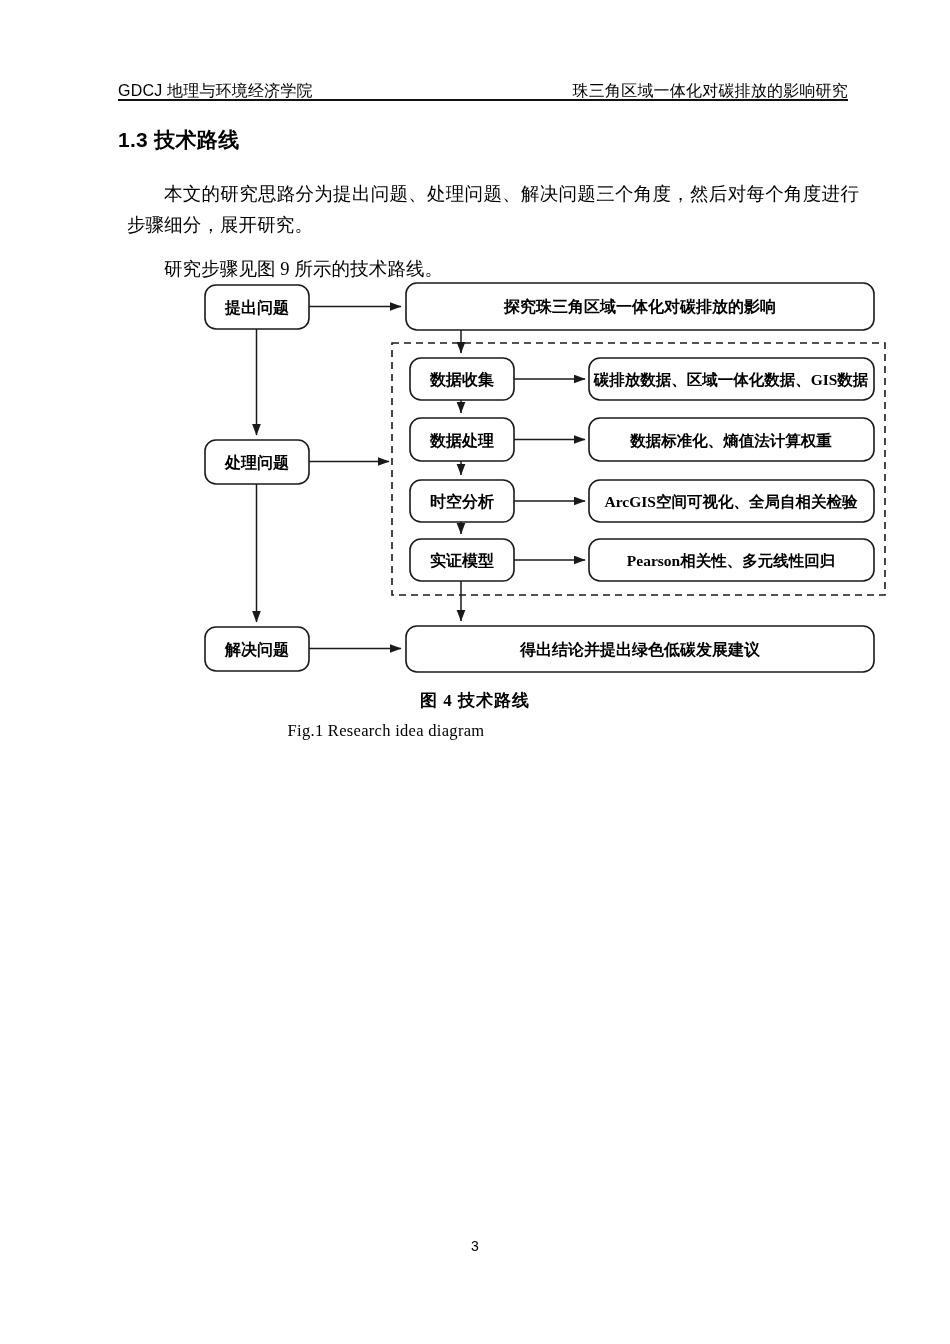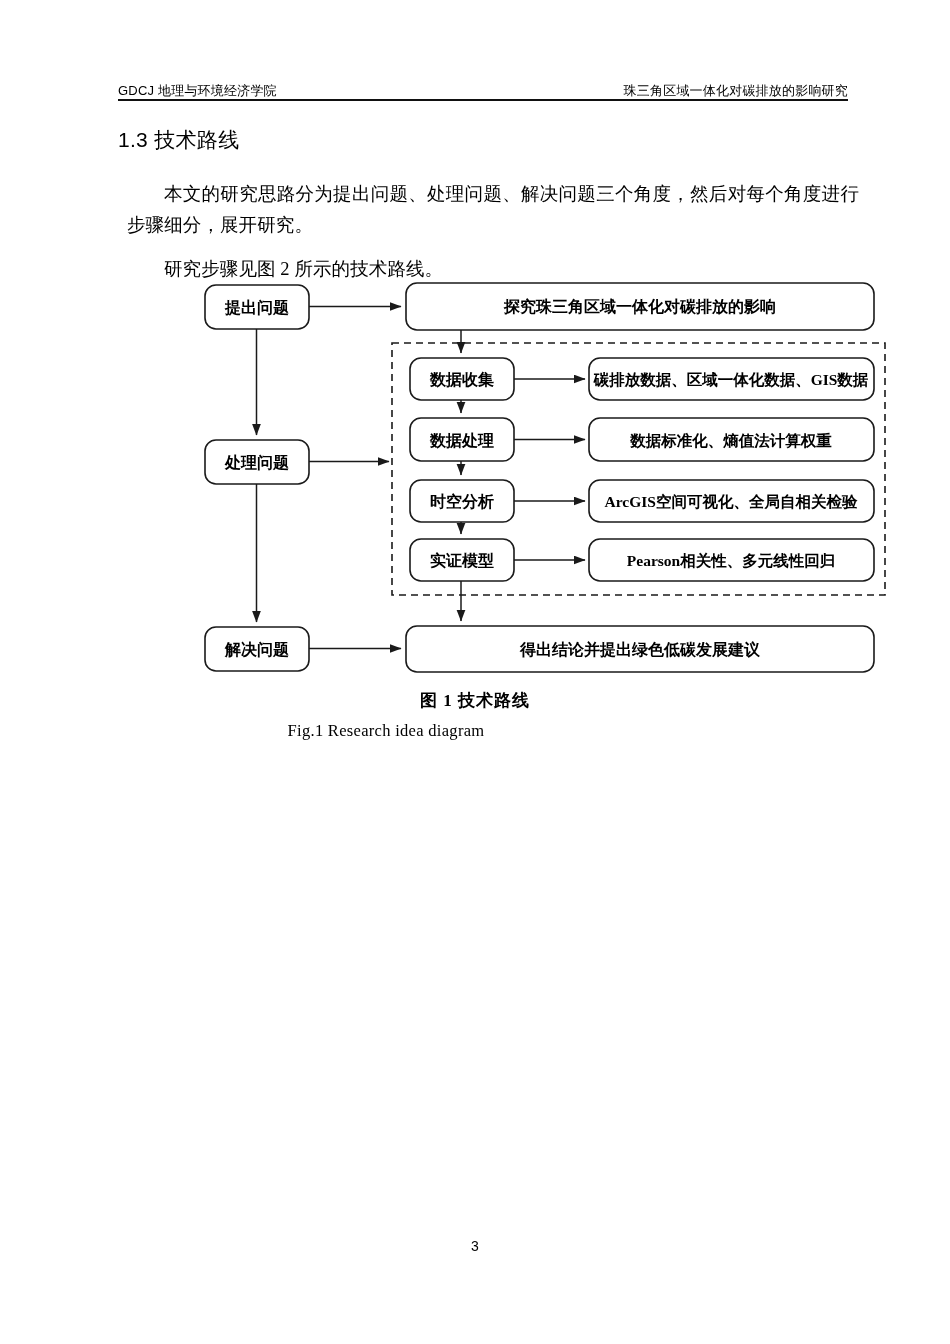--- a/index.html
+++ b/index.html
@@ -22,42 +22,42 @@
     left: 118px;
     top: 76px;
     width: 730px;
     height: 22px;
     display: flex;
     align-items: flex-end;
     justify-content: space-between;
   }
   .header-left, .header-right {
     font-family: "Liberation Sans", "DejaVu Sans", sans-serif;
-    font-size: 13px;
+    font-size: 16px;
     line-height: 15px;
     letter-spacing: 0.2px;
     white-space: nowrap;
   }
   .header-rule {
     position: absolute;
     left: 118px;
     top: 99px;
     width: 730px;
     height: 0;
     border-top: 2.2px solid #111111;
   }
 
   
   .section-heading {
     position: absolute;
     left: 118px;
     top: 112px;
     font-family: "Liberation Sans", "DejaVu Sans", sans-serif;
     font-size: 21px;
-    font-weight: 400;
+    font-weight: 700;
     letter-spacing: 0.3px;
     white-space: nowrap;
   }
 
   
   .para {
     position: absolute;
     left: 118px;
     width: 732px;
     font-size: 18.5px;
@@ -127,21 +127,21 @@
 
 <div class="header">
   <span class="header-left">GDCJ 地理与环境经济学院</span>
   <span class="header-right">珠三角区域一体化对碳排放的影响研究</span>
 </div>
 <div class="header-rule"></div>
 
 <h1 class="section-heading">1.3 技术路线</h1>
 
 <p class="para" id="para-1">本文的研究思路分为提出问题、处理问题、解决问题三个角度，然后对每个角度进行步骤细分，展开研究。</p>
-<p class="para" id="para-2">研究步骤见图 2 所示的技术路线。</p>
+<p class="para" id="para-2">研究步骤见图 9 所示的技术路线。</p>
 
 <div class="figure">
   <svg width="950" height="760" viewBox="0 0 950 760" xmlns="http://www.w3.org/2000/svg">
     <defs>
       <marker id="arrow" markerWidth="9" markerHeight="9" refX="7.6" refY="3" orient="auto" markerUnits="strokeWidth">
         <path d="M0,0 L8,3 L0,6 z" fill="#1a1a1a"></path>
       </marker>
     </defs>
 
     <rect x="349" y="343" width="493" height="252" fill="none" stroke="#1a1a1a" stroke-width="1.6" stroke-dasharray="7,5"></rect>
@@ -223,16 +223,16 @@
       <text class="node-label small" x="688" y="566" text-anchor="middle">Pearson相关性、多元线性回归</text>
     </g>
 
     <g>
       <rect x="363" y="626" width="468" height="46" rx="11" ry="11" fill="#ffffff" stroke="#1a1a1a" stroke-width="1.6"></rect>
       <text class="node-label" x="597" y="655" text-anchor="middle">得出结论并提出绿色低碳发展建议</text>
     </g>
   </svg>
 </div>
 
-<div class="caption-cn">图 1  技术路线</div>
+<div class="caption-cn">图 4  技术路线</div>
 <div class="caption-en">Fig.1 Research  idea  diagram</div>
 
 <div class="page-number">3</div>
 
 </body></html>

